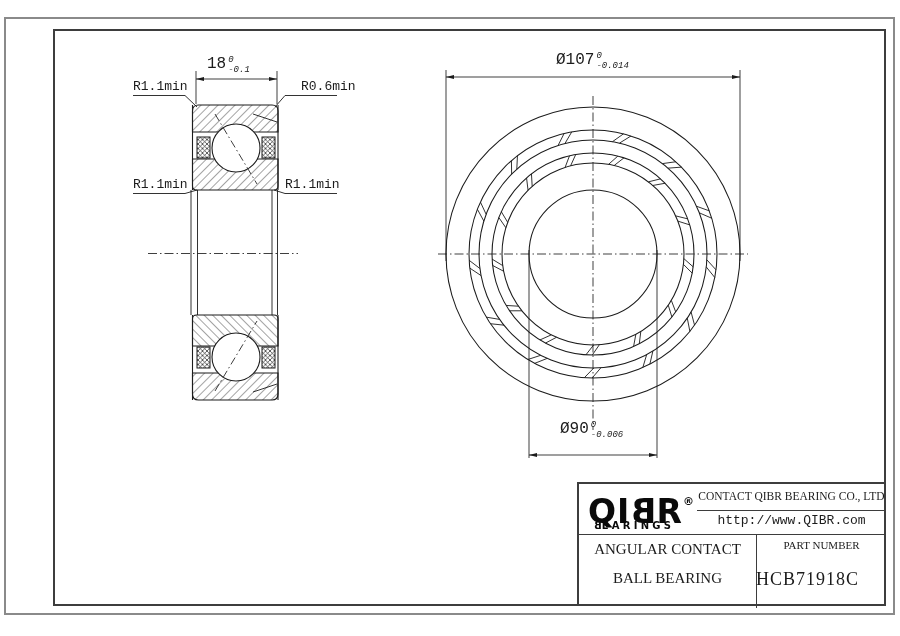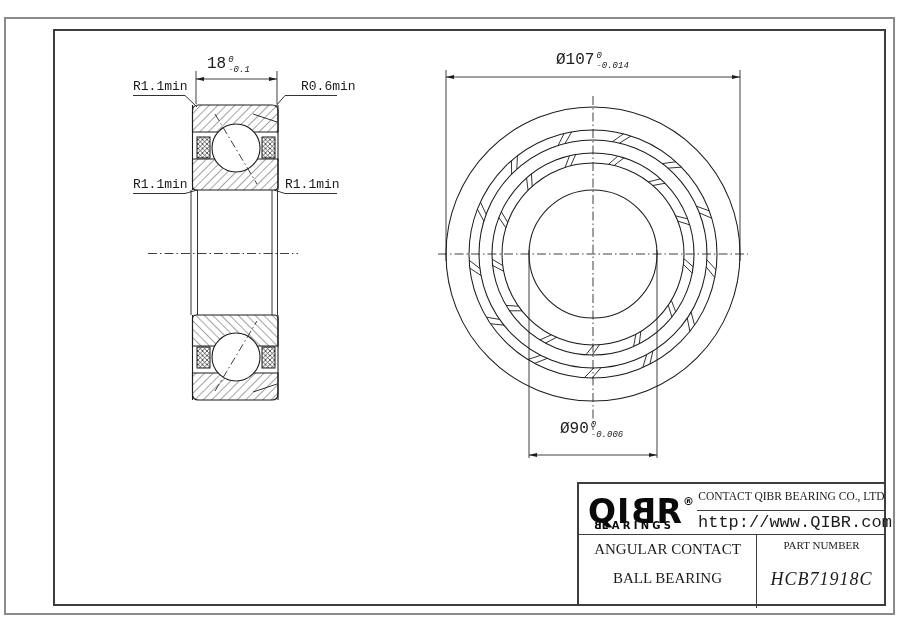--- a/index.html
+++ b/index.html
@@ -24,28 +24,28 @@
   .tb-vdiv{position:absolute;left:177px;top:50px;width:0;height:74px;border-left:1.5px solid #3d3d3d;}
   .tb-sep{position:absolute;left:118px;top:26px;width:187px;height:0;border-top:1px solid #3d3d3d;}
   .logo{position:absolute;left:9px;top:1px;font-family:"DejaVu Sans",sans-serif;
         font-weight:bold;font-size:33px;line-height:34px;letter-spacing:1px;color:#0a0a0a;}
   .logo .reg{font-size:11px;vertical-align:18px;letter-spacing:0;}
   .logo-sub{position:absolute;left:12px;top:36px;font-family:"DejaVu Sans",sans-serif;
             font-weight:bold;font-size:10px;letter-spacing:3.2px;color:#0a0a0a;}
   .mirr{display:inline-block;transform:scaleX(-1);}
   .tb-company{position:absolute;left:119px;top:6px;width:187px;text-align:center;
               font-family:"Liberation Serif",serif;font-size:11.5px;white-space:nowrap;}
-  .tb-url{position:absolute;left:119px;top:29px;width:187px;
-          font-family:"Liberation Mono",monospace;font-size:17px;}
+  .tb-url{position:absolute;left:119px;top:29px;width:187px;text-align:center;
+          font-family:"Liberation Mono",monospace;font-size:13px;}
   .tb-prod{position:absolute;left:0;width:177px;text-align:center;
            font-family:"Liberation Serif",serif;font-size:15px;}
   .tb-part-label{position:absolute;left:177px;width:131px;text-align:center;
            font-family:"Liberation Serif",serif;font-size:11px;}
-  .tb-part-num{position:absolute;left:177px;width:131px;text-align:center;
-           font-family:"Liberation Serif",serif;font-size:18px;letter-spacing:1px;font-style:italic;}
+  .tb-part-num{position:absolute;left:177px;width:131px;
+           font-family:"Liberation Serif",serif;font-size:18px;letter-spacing:1px;}
 </style>
 </head>
 <body>
 
 <div class="sheet">
   <div class="outer-border"></div>
   <div class="frame"></div>
 
   <svg id="drawing-svg" width="900" height="636">
     <defs>

